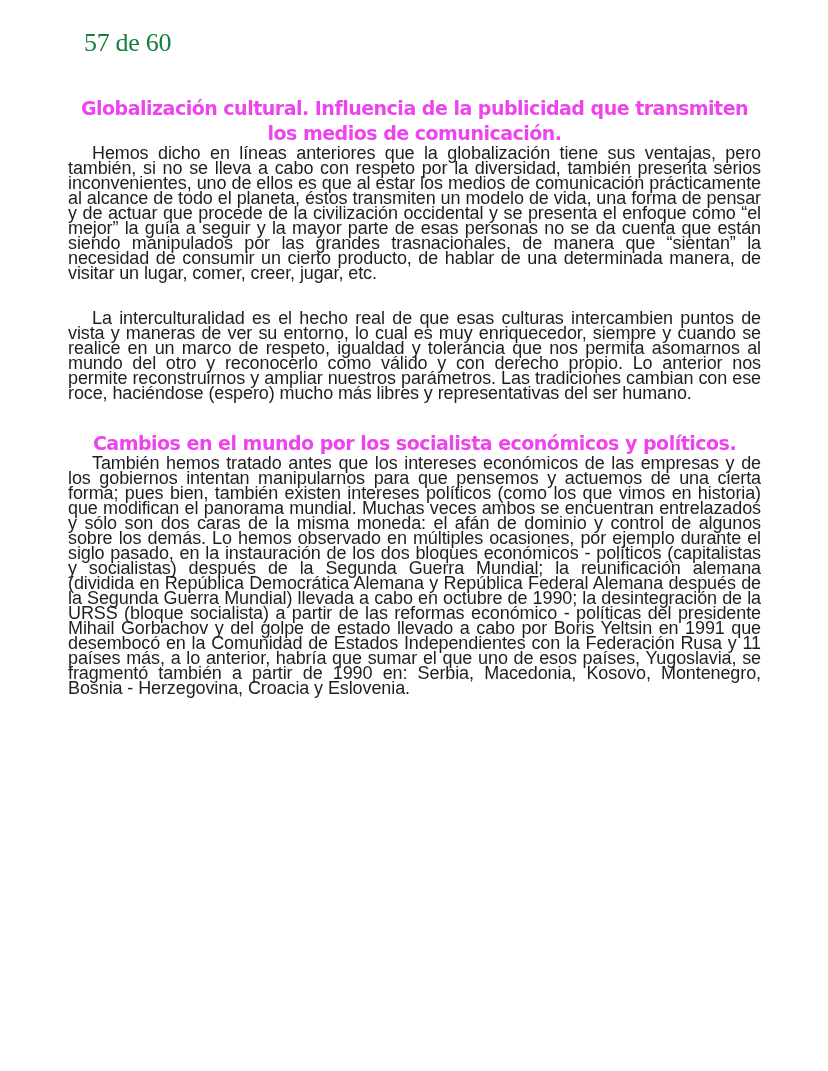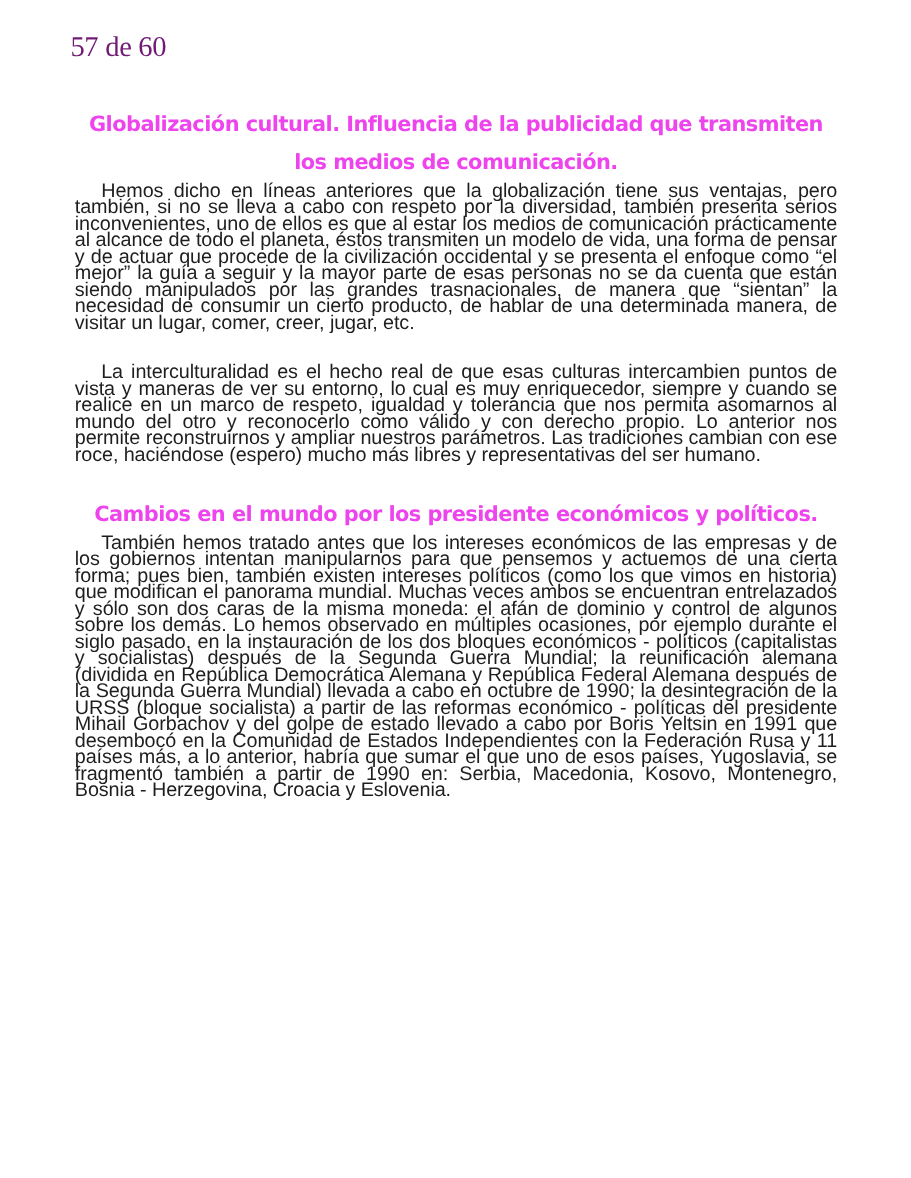--- a/index.html
+++ b/index.html
@@ -8,42 +8,42 @@
       background: #ffffff;
     }
     body {
       width: 828px;
       height: 1071px;
       position: relative;
       overflow: hidden;
     }
     .page-number {
       position: absolute;
-      left: 64px;
+      left: 84px;
       top: 28px;
       font-family: "Liberation Serif", "DejaVu Serif", serif;
       font-size: 26px;
-      color: #701a75;
+      color: #15803d;
       letter-spacing: -0.3px;
     }
     .content {
       position: absolute;
       left: 68px;
       width: 693px;
       top: 96px;
       font-family: "Liberation Sans", "DejaVu Sans", sans-serif;
       color: #1e1e1e;
     }
     .heading {
       font-family: "DejaVu Sans", "Liberation Sans", sans-serif;
       font-weight: bold;
       color: #ee44ee;
       text-align: center;
       font-size: 19px;
-      line-height: 35px;
+      line-height: 25px;
       margin: 0;
       letter-spacing: -0.5px;
     }
     .para {
       font-size: 18px;
       line-height: 15px;
       text-align: justify;
       text-indent: 24px;
       margin: 0;
       letter-spacing: -0.1px;
@@ -68,17 +68,17 @@
   <div class="section">
     <h2 class="heading">Globalización cultural. Influencia de la publicidad que transmiten los medios de comunicación.</h2>
     <p class="para">Hemos dicho en líneas anteriores que la globalización tiene sus ventajas, pero también, si no se lleva a cabo con respeto por la diversidad, también presenta serios inconvenientes, uno de ellos es que al estar los medios de comunicación prácticamente al alcance de todo el planeta, éstos transmiten un modelo de vida, una forma de pensar y de actuar que procede de la civilización occidental y se presenta el enfoque como “el mejor” la guía a seguir y la mayor parte de esas personas no se da cuenta que están siendo manipulados por las grandes trasnacionales, de manera que “sientan” la necesidad de consumir un cierto producto, de hablar de una determinada manera, de visitar un lugar, comer, creer, jugar, etc.</p>
   </div>
 
   <div class="section">
     <p class="para">La interculturalidad es el hecho real de que esas culturas intercambien puntos de vista y maneras de ver su entorno, lo cual es muy enriquecedor, siempre y cuando se realice en un marco de respeto, igualdad y tolerancia que nos permita asomarnos al mundo del otro y reconocerlo como válido y con derecho propio. Lo anterior nos permite reconstruirnos y ampliar nuestros parámetros. Las tradiciones cambian con ese roce, haciéndose (espero) mucho más libres y representativas del ser humano.</p>
   </div>
 
   <div class="section">
-    <h2 class="heading">Cambios en el mundo por los presidente económicos y políticos.</h2>
+    <h2 class="heading">Cambios en el mundo por los socialista económicos y políticos.</h2>
     <p class="para">También hemos tratado antes que los intereses económicos de las empresas y de los gobiernos intentan manipularnos para que pensemos y actuemos de una cierta forma; pues bien, también existen intereses políticos (como los que vimos en historia) que modifican el panorama mundial. Muchas veces ambos se encuentran entrelazados y sólo son dos caras de la misma moneda: el afán de dominio y control de algunos sobre los demás. Lo hemos observado en múltiples ocasiones, por ejemplo durante el siglo pasado, en la instauración de los dos bloques económicos - políticos (capitalistas y socialistas) después de la Segunda Guerra Mundial; la reunificación alemana (dividida en República Democrática Alemana y República Federal Alemana después de la Segunda Guerra Mundial) llevada a cabo en octubre de 1990; la desintegración de la URSS (bloque socialista) a partir de las reformas económico - políticas del presidente Mihail Gorbachov y del golpe de estado llevado a cabo por Boris Yeltsin en 1991 que desembocó en la Comunidad de Estados Independientes con la Federación Rusa y 11 países más, a lo anterior, habría que sumar el que uno de esos países, Yugoslavia, se fragmentó también a partir de 1990 en: Serbia, Macedonia, Kosovo, Montenegro, Bosnia - Herzegovina, Croacia y Eslovenia.</p>
   </div>
 
 </div>
 
 </body></html>

